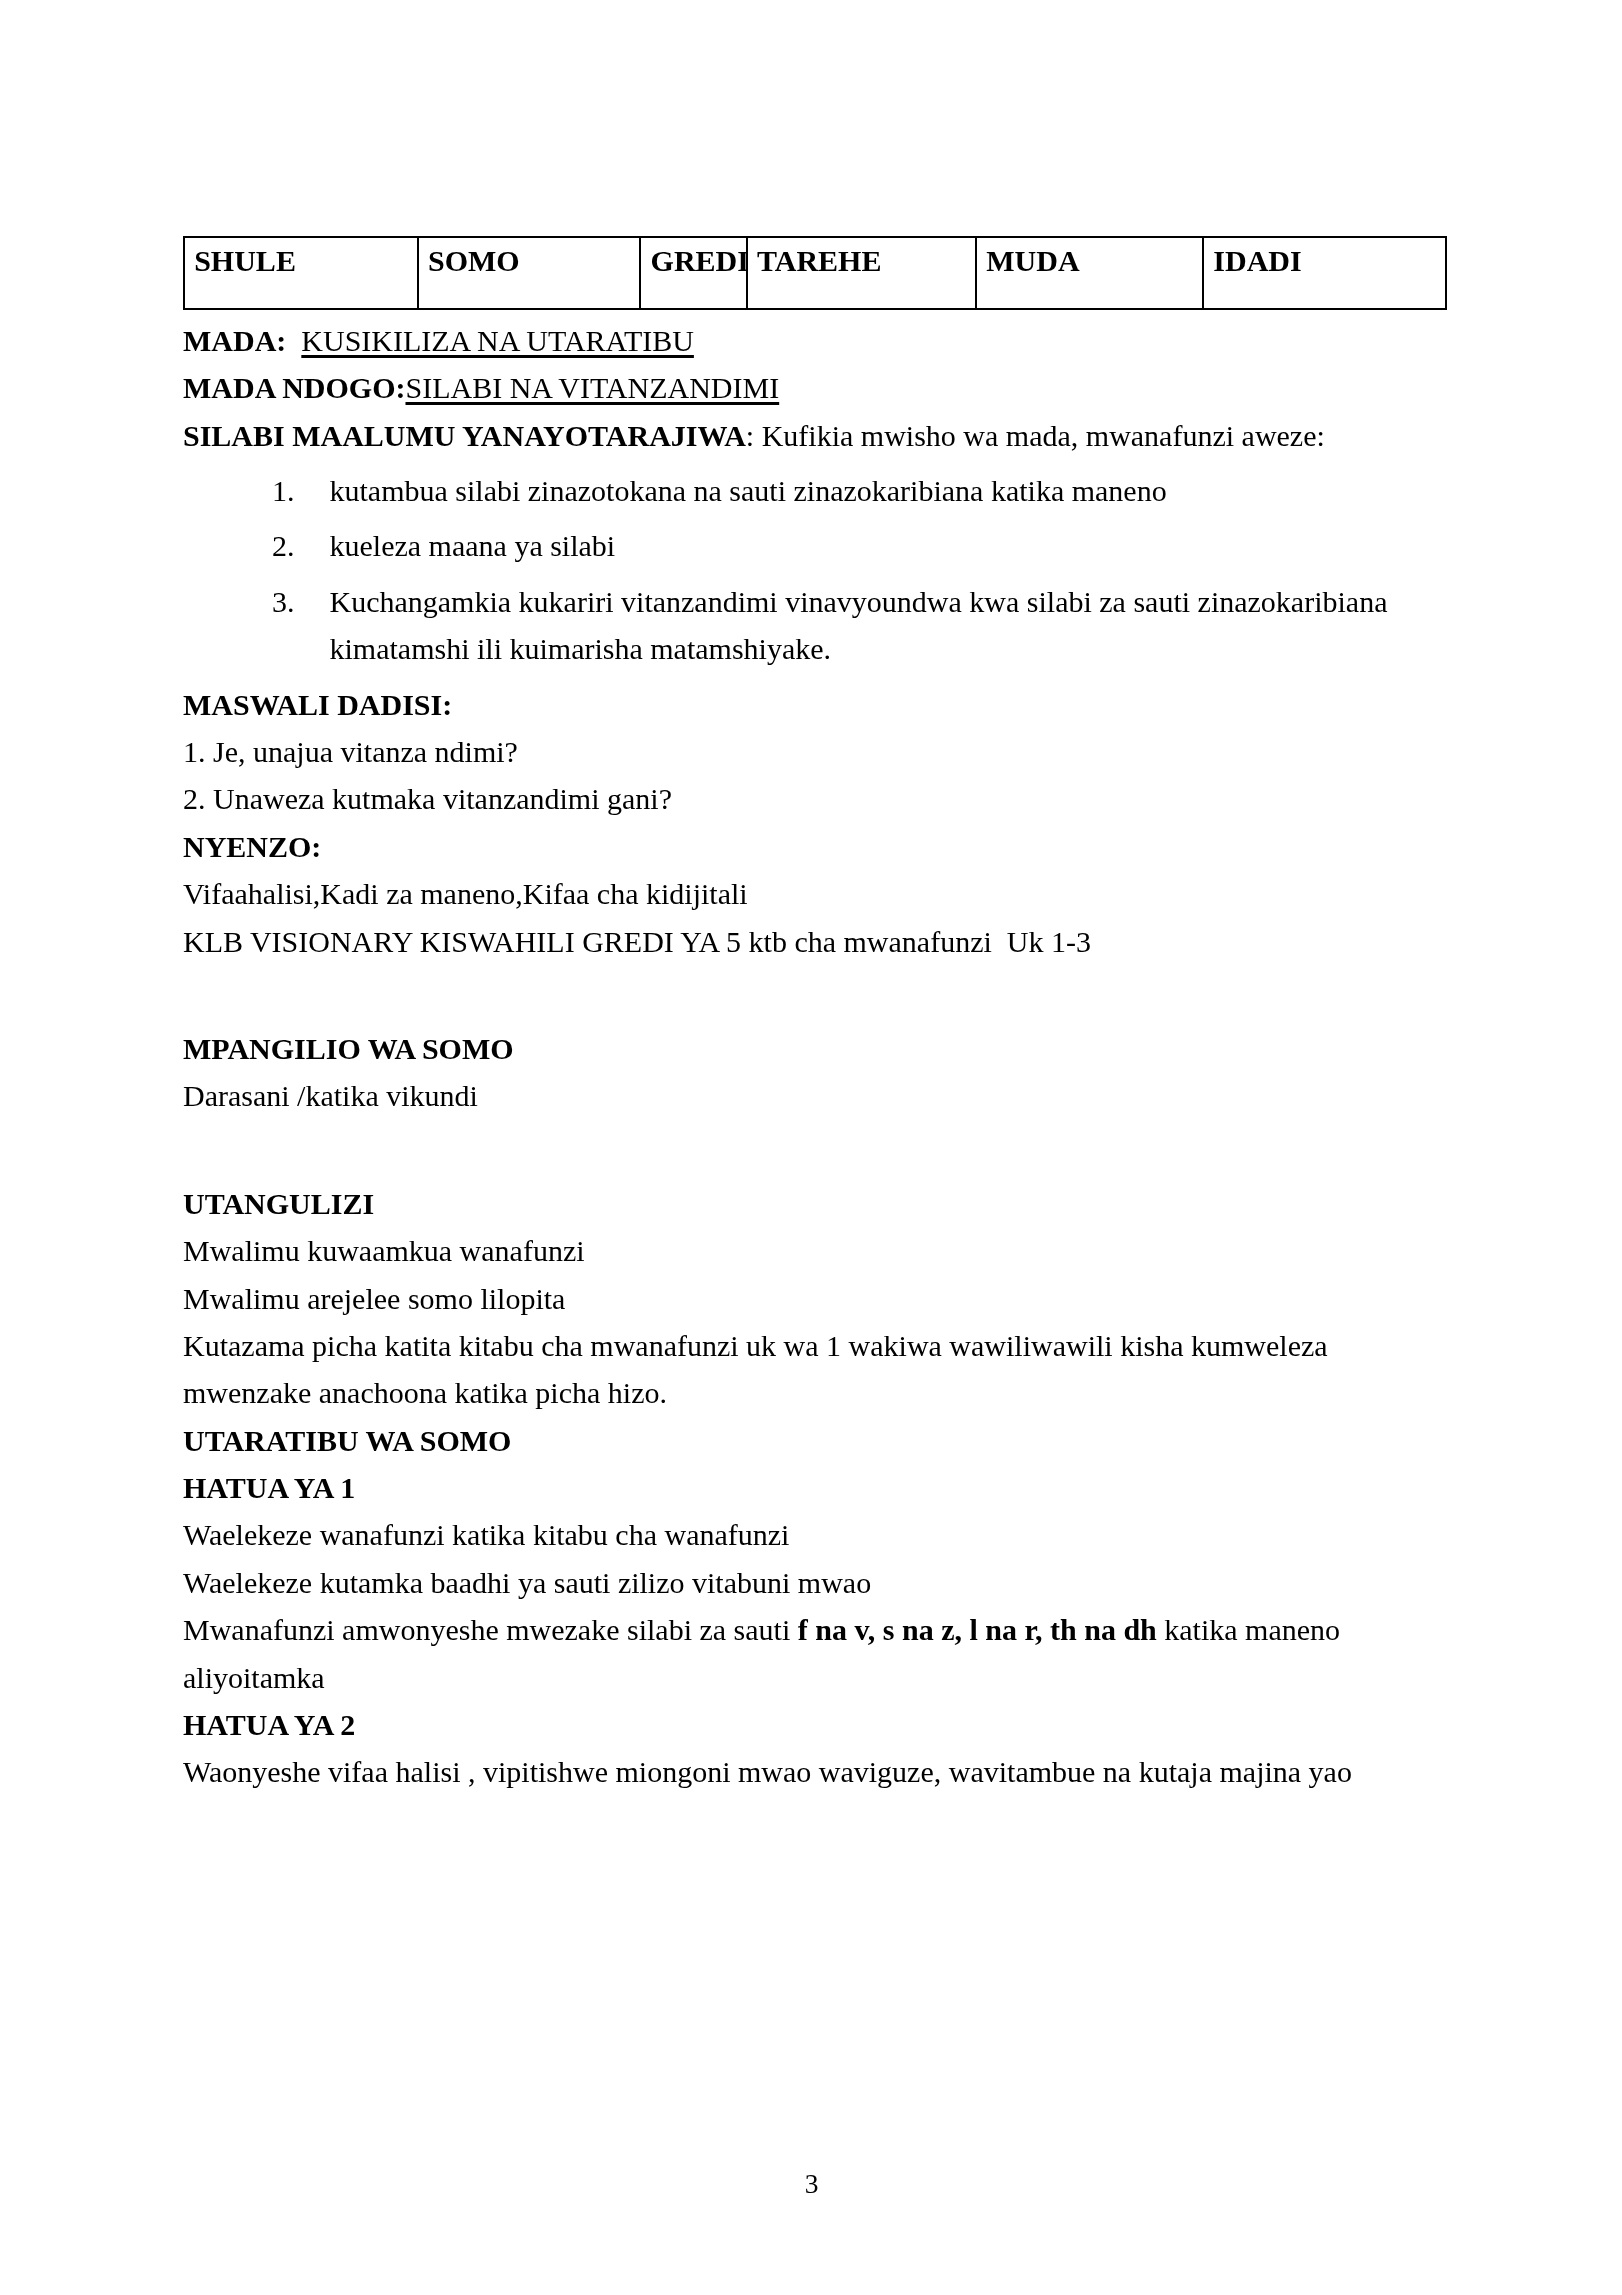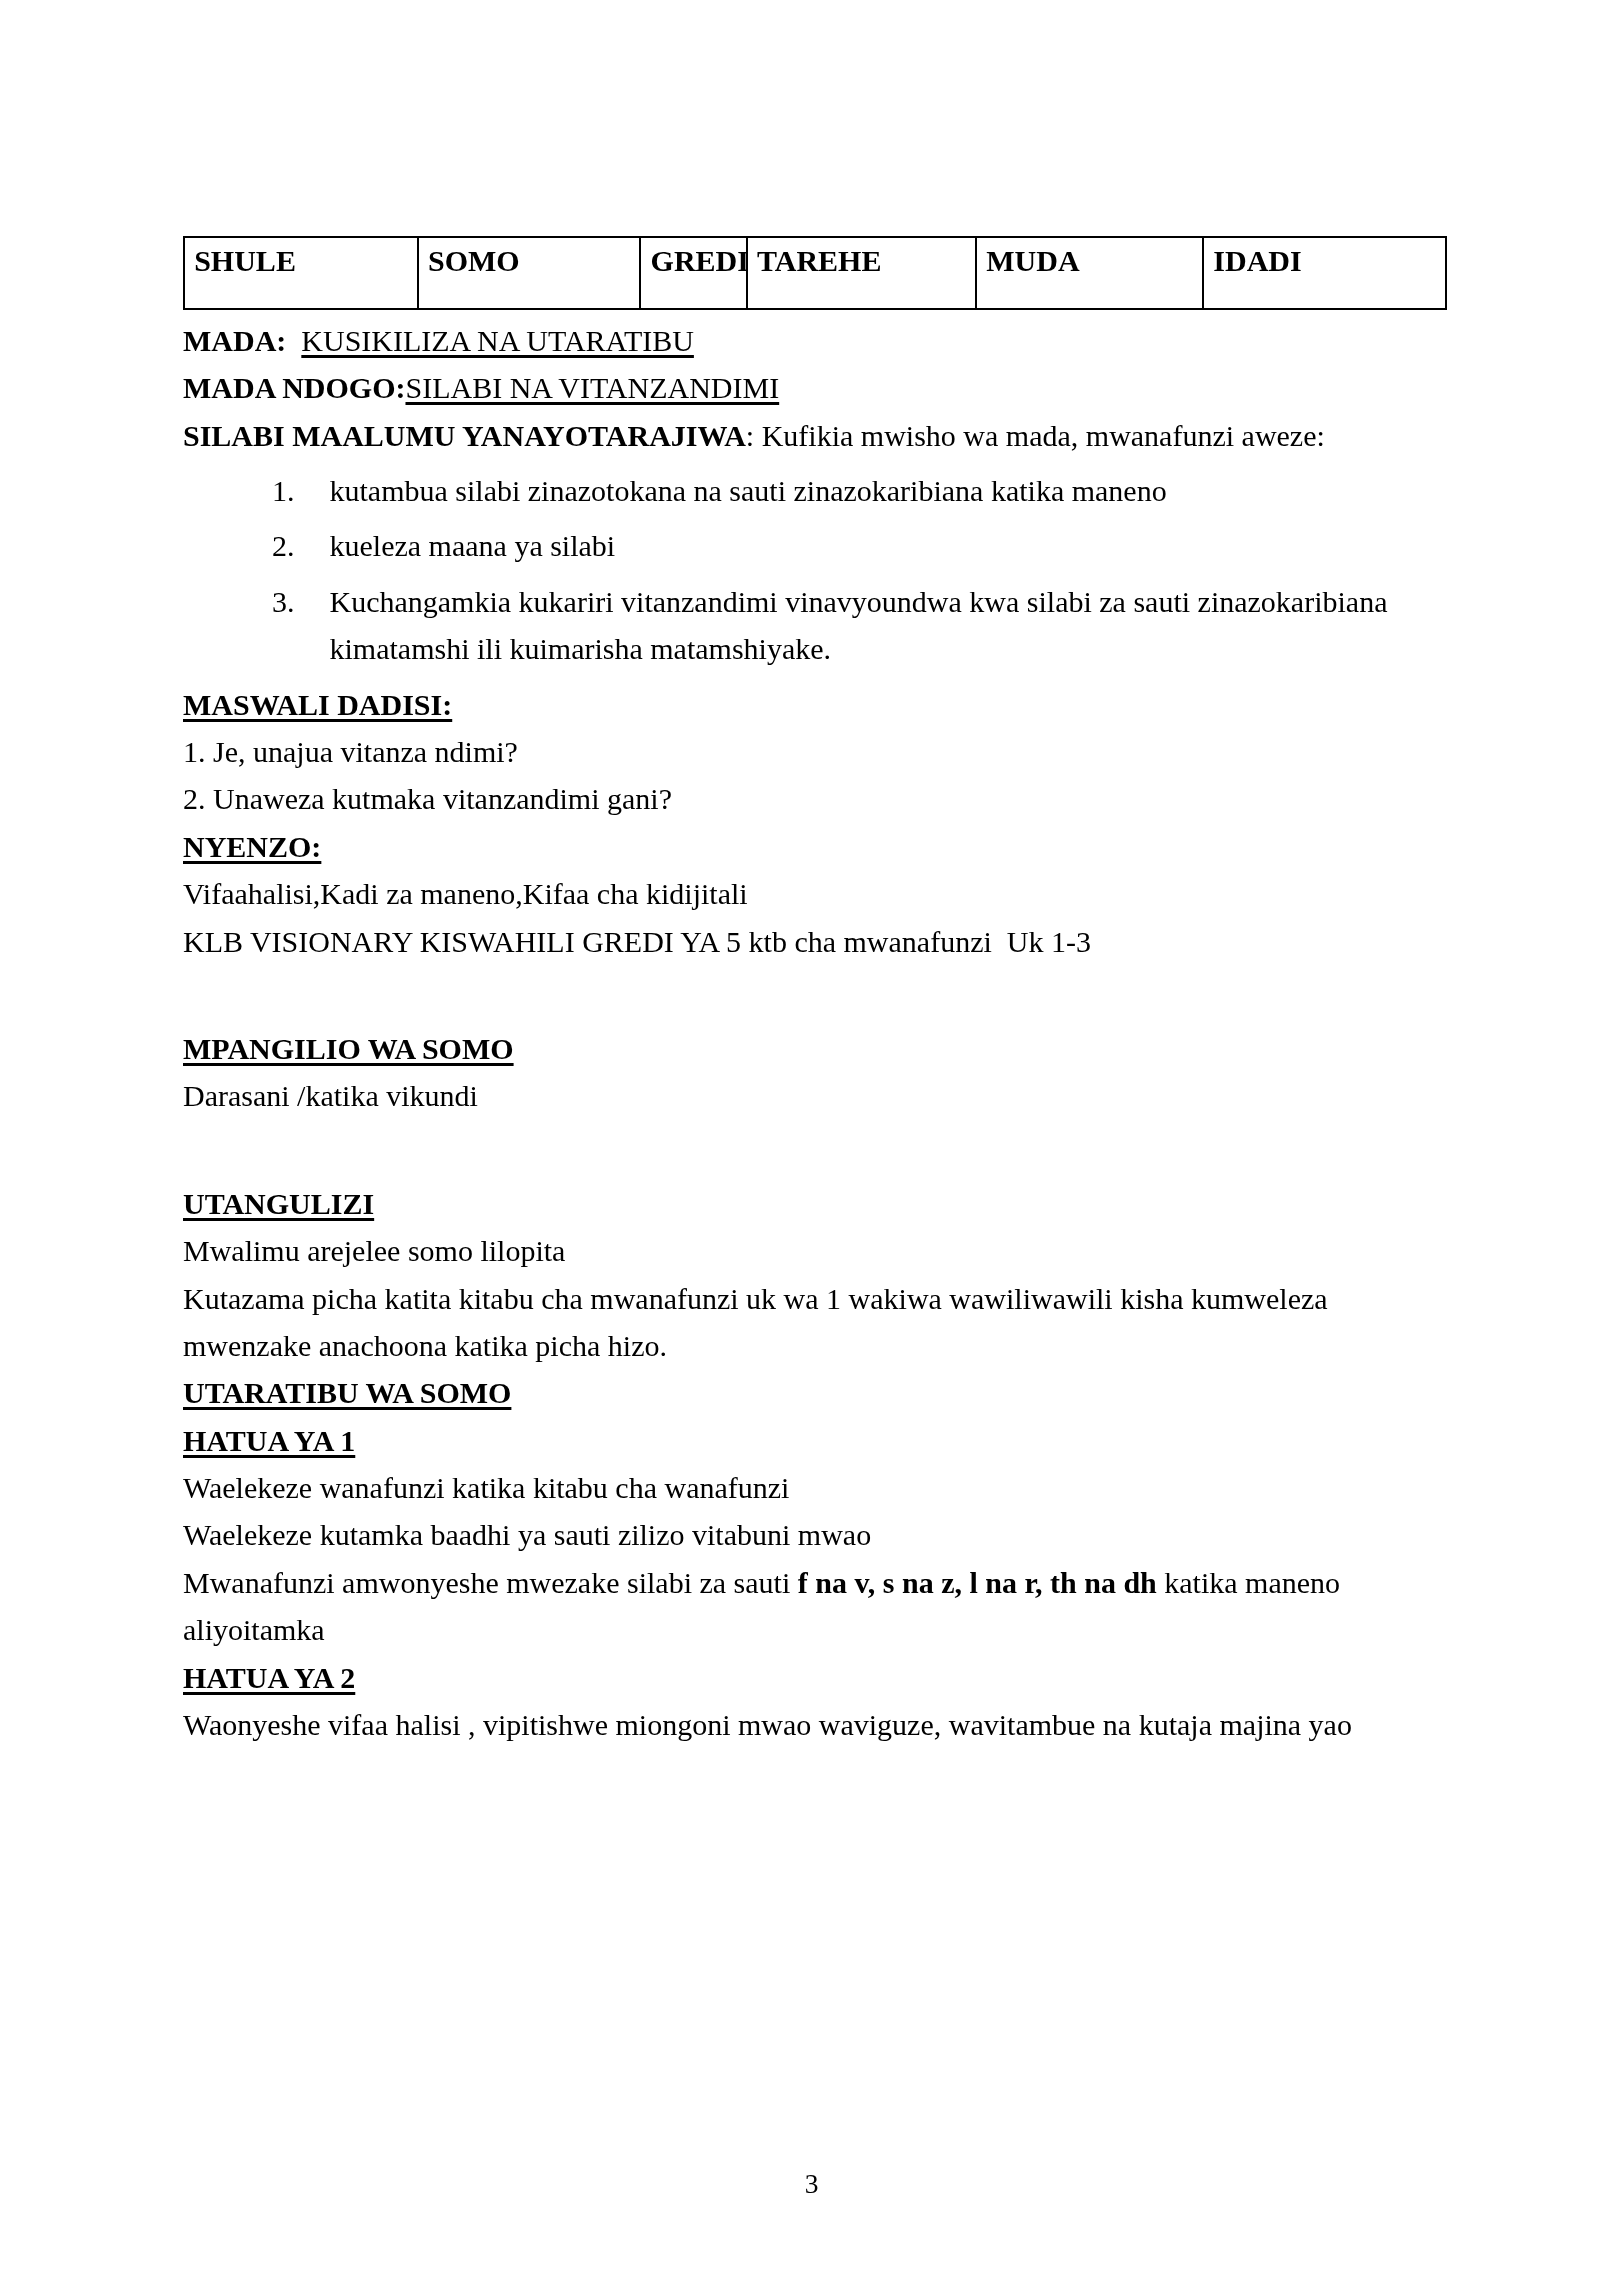--- a/index.html
+++ b/index.html
@@ -54,21 +54,21 @@
     white-space: pre-wrap;
   }
   .para {
     font-size: 30px;
     line-height: 1.58;
     margin: 0;
     padding: 0;
   }
   .b { font-weight: bold; }
   .u { text-decoration: underline; text-underline-offset: 3.9px; }
-  .bu { font-weight: bold; text-decoration: underline; text-underline-offset: 3.9px; }
+  .bu { font-weight: bold; text-underline-offset: 3.9px; }
   .spacer-lg { height: 60px; }
 
   
   ol.objectives {
     margin: 0;
     padding: 0 0 0 111px;
     list-style-position: outside;
     list-style-type: decimal;
   }
   ol.objectives > li {
@@ -128,20 +128,21 @@
   <p class="line">KLB VISIONARY KISWAHILI GREDI YA 5 ktb cha mwanafunzi  Uk 1-3</p>
 
   <div class="spacer-lg"></div>
 
   <p class="line"><span class="bu">MPANGILIO WA SOMO</span></p>
   <p class="line">Darasani /katika vikundi</p>
 
   <div class="spacer-lg"></div>
 
   <p class="line"><span class="bu">UTANGULIZI</span></p>
+  <p class="line">Mwalimu kuwaamkua wanafunzi</p>
   <p class="line">Mwalimu arejelee somo lilopita</p>
   <p class="para">Kutazama picha katita kitabu cha mwanafunzi uk wa 1 wakiwa wawiliwawili kisha kumweleza mwenzake anachoona katika picha hizo.</p>
 
   <p class="line"><span class="bu">UTARATIBU WA SOMO</span></p>
 
   <p class="line"><span class="bu">HATUA YA 1</span></p>
   <p class="line">Waelekeze wanafunzi katika kitabu cha wanafunzi</p>
   <p class="line">Waelekeze kutamka baadhi ya sauti zilizo vitabuni mwao</p>
   <p class="para"><span>Mwanafunzi amwonyeshe mwezake silabi za sauti </span><span class="b">f na v, s na z, l na r, th na dh</span><span> katika maneno aliyoitamka</span></p>
 

